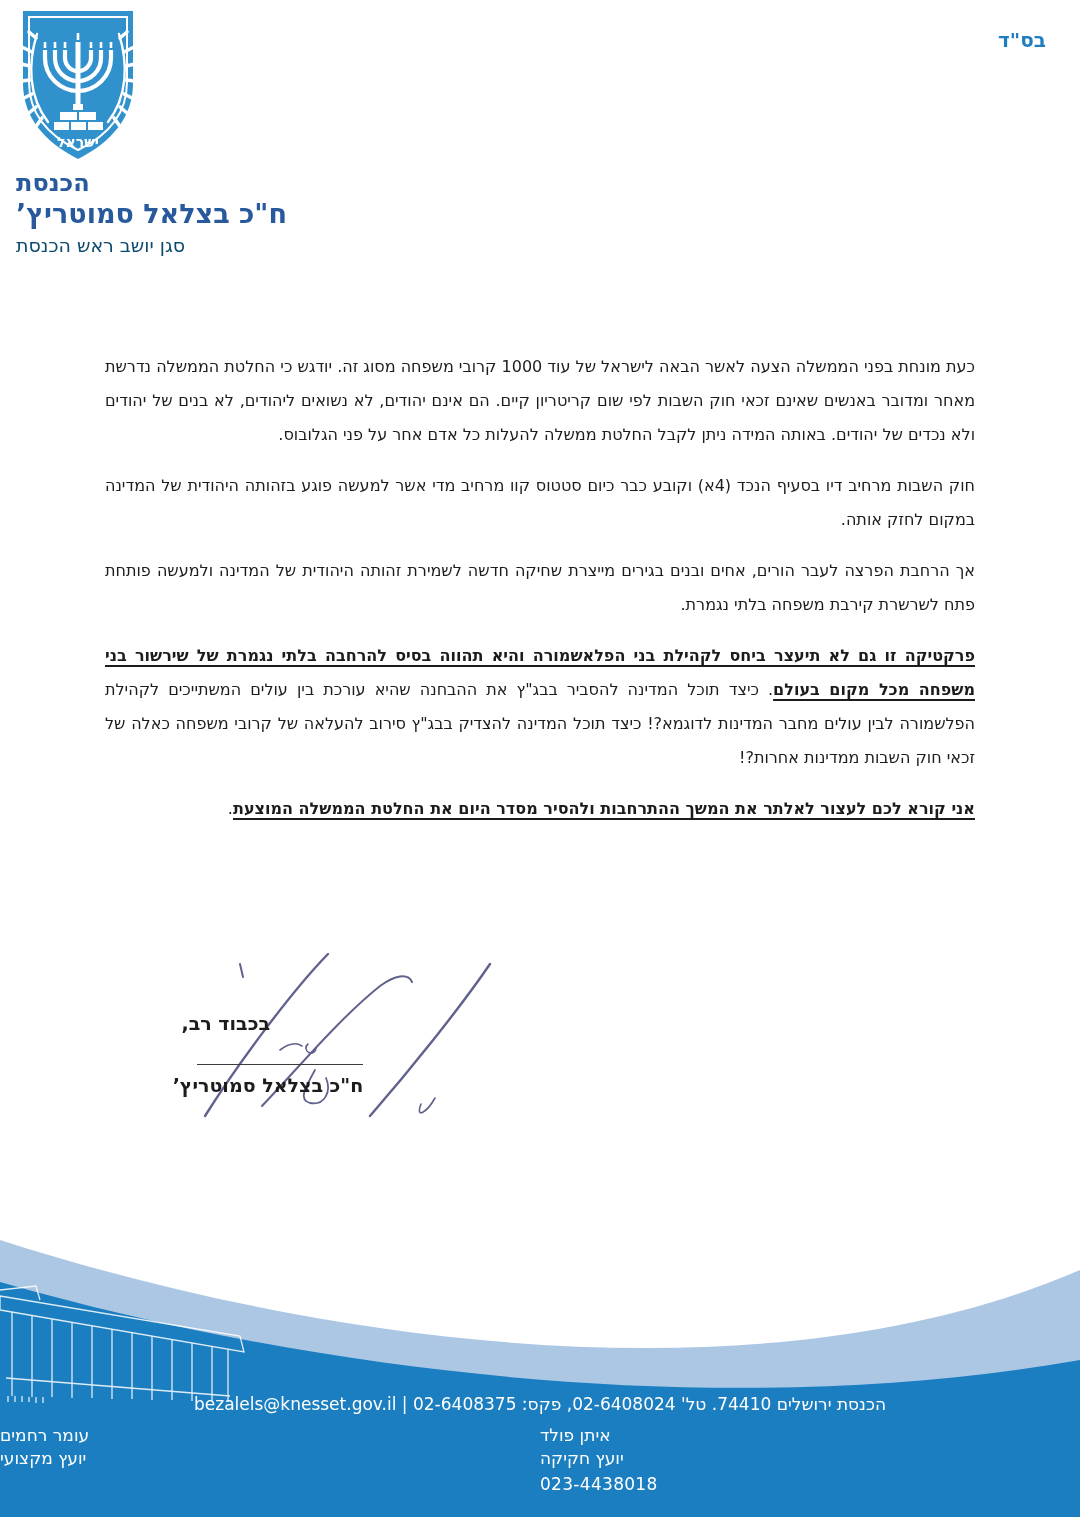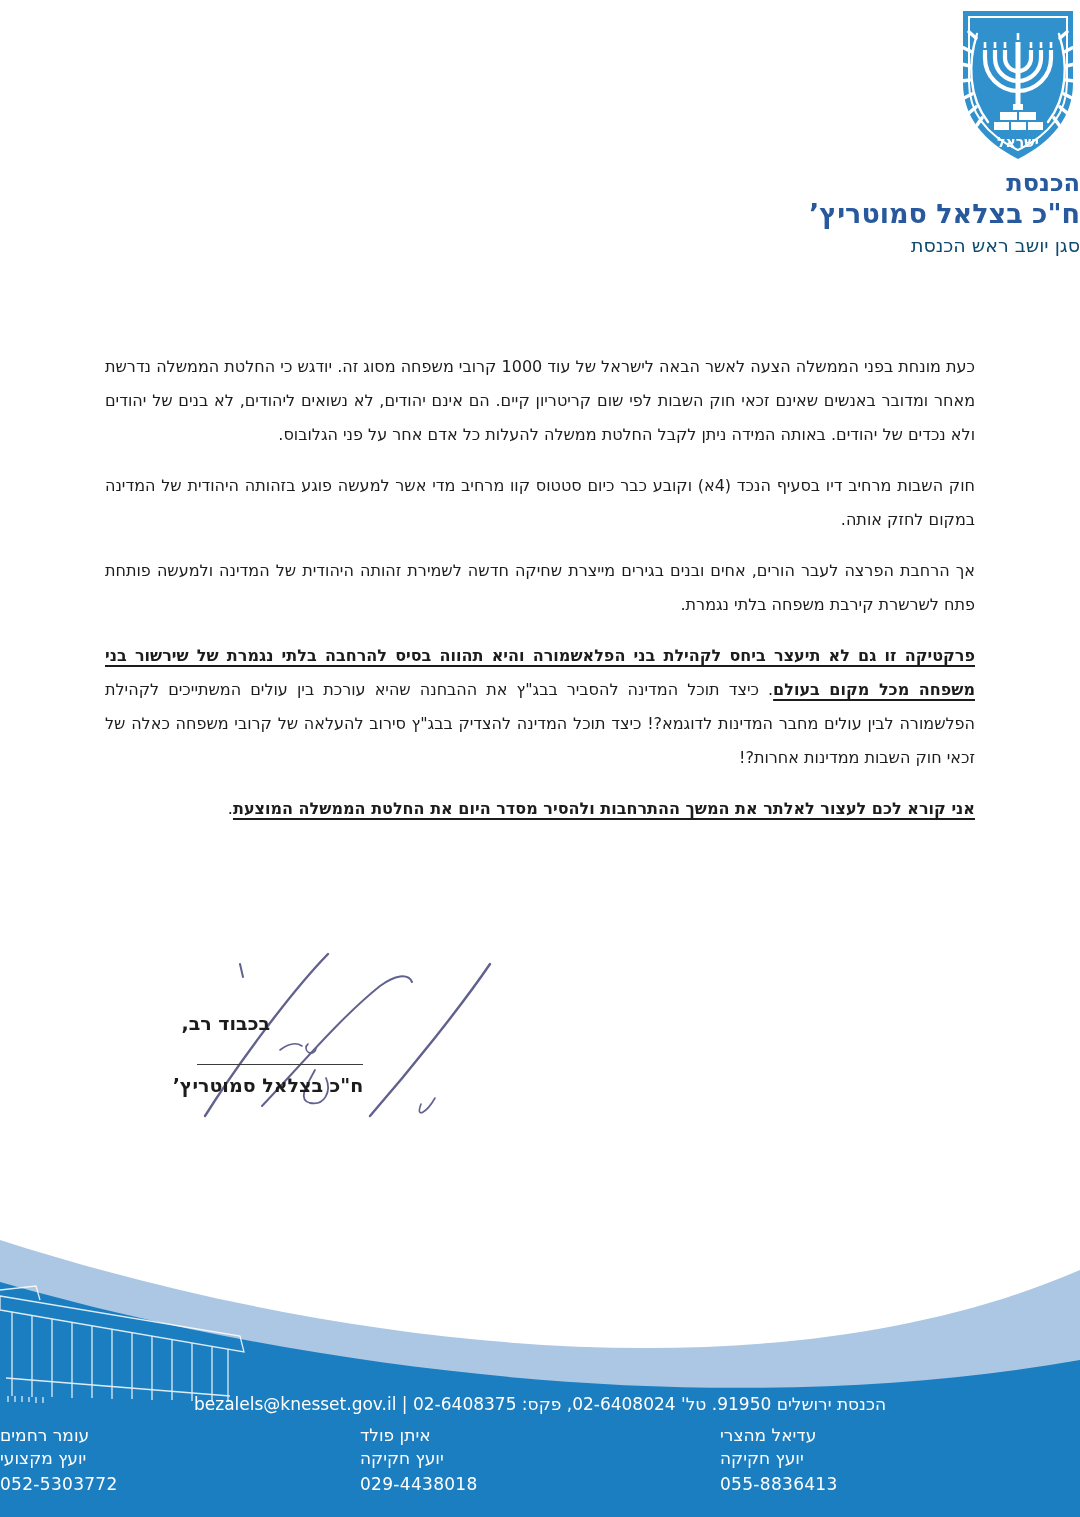--- a/index.html
+++ b/index.html
@@ -6,21 +6,21 @@
   html,body { background:#ffffff; }
   .page {
     position:relative; width:1080px; height:1517px; margin:0 auto;
     background:#ffffff; overflow:hidden; direction:rtl;
     font-family:"DejaVu Sans", sans-serif; color:#1c1c1c;
   }
   .besed {
     position:absolute; top:28px; right:34px;
     color:#1d7ec2; font-size:20px; font-weight:600;
   }
-  .letterhead { position:absolute; top:8px; left:4px; right:0; text-align:right; }
+  .letterhead { position:absolute; top:8px; left:16px; right:0; text-align:left; }
   .emblem-wrap { display:inline-block; }
   .org-title { margin-top:4px; color:#27599c; font-size:24px; font-weight:700; line-height:1.1; }
   .mk-name   { margin-top:3px; color:#27599c; font-size:27px; font-weight:bold; line-height:1.1; }
   .mk-role   { margin-top:6px; color:#0c4a6e; font-size:19px; line-height:1.1; }
   .letter-body {
     position:absolute; top:350px; right:105px; left:105px;
     font-size:16px; line-height:34px; text-align:justify; color:#1c1c1c;
   }
   .letter-body p { margin:0 0 17px 0; }
   .bu { font-weight:bold; text-decoration:underline; text-underline-offset:4px; text-decoration-thickness:1.5px; }
@@ -124,33 +124,27 @@
       <path d="M0,10 C350,122 780,170 1080,40 L1080,0 L0,0 Z" fill="#ffffff"></path>
 
       <g stroke="#ffffff" fill="none" stroke-width="1.3" opacity="0.85">
         <path d="M0,60 L36,56 L40,70"></path>
         <path d="M0,66 L240,106 L244,122 L0,80 Z"></path>
         <path d="M12,82 V166 M32,85 V167 M52,89 V167 M72,92 V168 M92,96 V168 M112,99 V169 M132,103 V169 M152,106 V170 M172,110 V170 M192,113 V171 M212,116 V171 M228,119 V172"></path>
         <path d="M6,148 L230,166"></path>
         <path d="M8,166 V172 M15,166 V172 M22,166 V172 M29,167 V172 M36,167 V173 M43,167 V173"></path>
       </g>
     </svg>
-    <div class="contact-line">הכנסת ירושלים 91950. טל' 02-6408024, פקס: 02-6408375 | bezalels@knesset.gov.il</div>
+    <div class="contact-line">הכנסת ירושלים 74410. טל' 02-6408024, פקס: 02-6408375 | bezalels@knesset.gov.il</div>
     <div class="staff-row">
-      <div class="staff-col">
-        <div>עדיאל מהצרי</div>
-        <div>יועץ חקיקה</div>
-        <div class="phone">055-8836413</div>
-      </div>
       <div class="staff-col">
         <div>איתן פולד</div>
         <div>יועץ חקיקה</div>
-        <div class="phone">029-4438018</div>
+        <div class="phone">023-4438018</div>
       </div>
       <div class="staff-col">
         <div>עומר רחמים</div>
         <div>יועץ מקצועי</div>
-        <div class="phone">052-5303772</div>
       </div>
     </div>
   </div>
 
 </div>
 
 </body></html>

